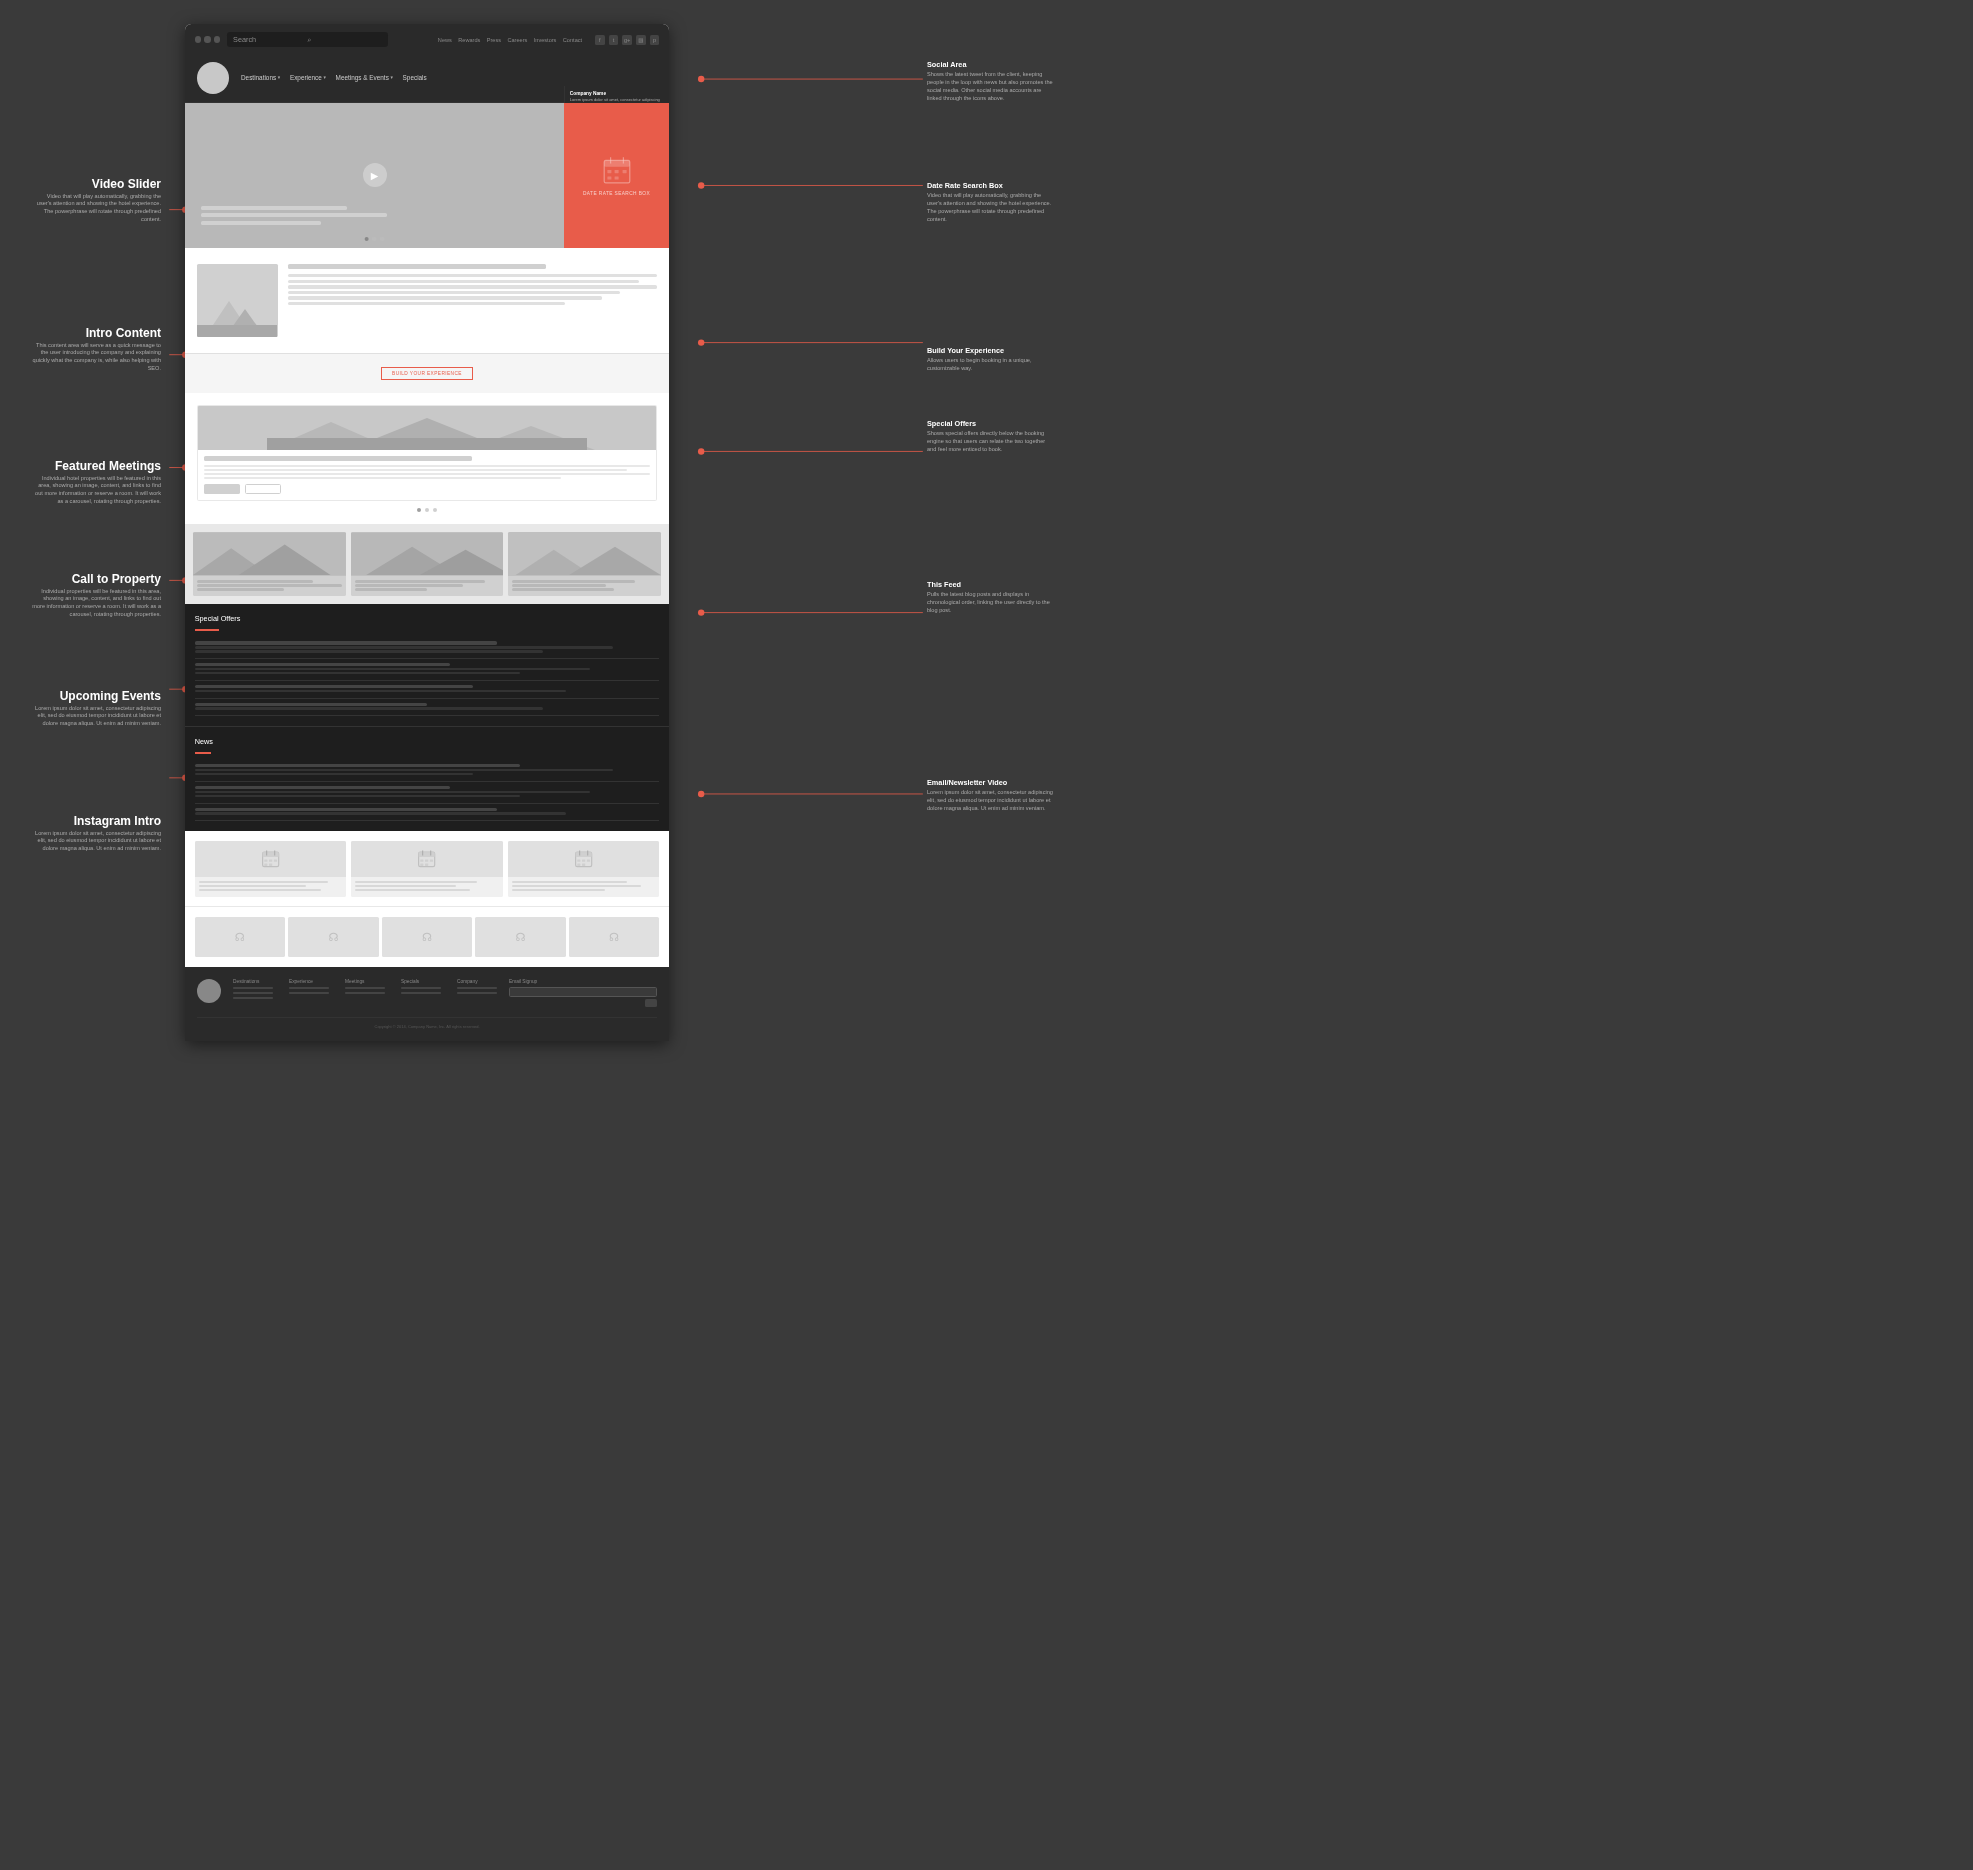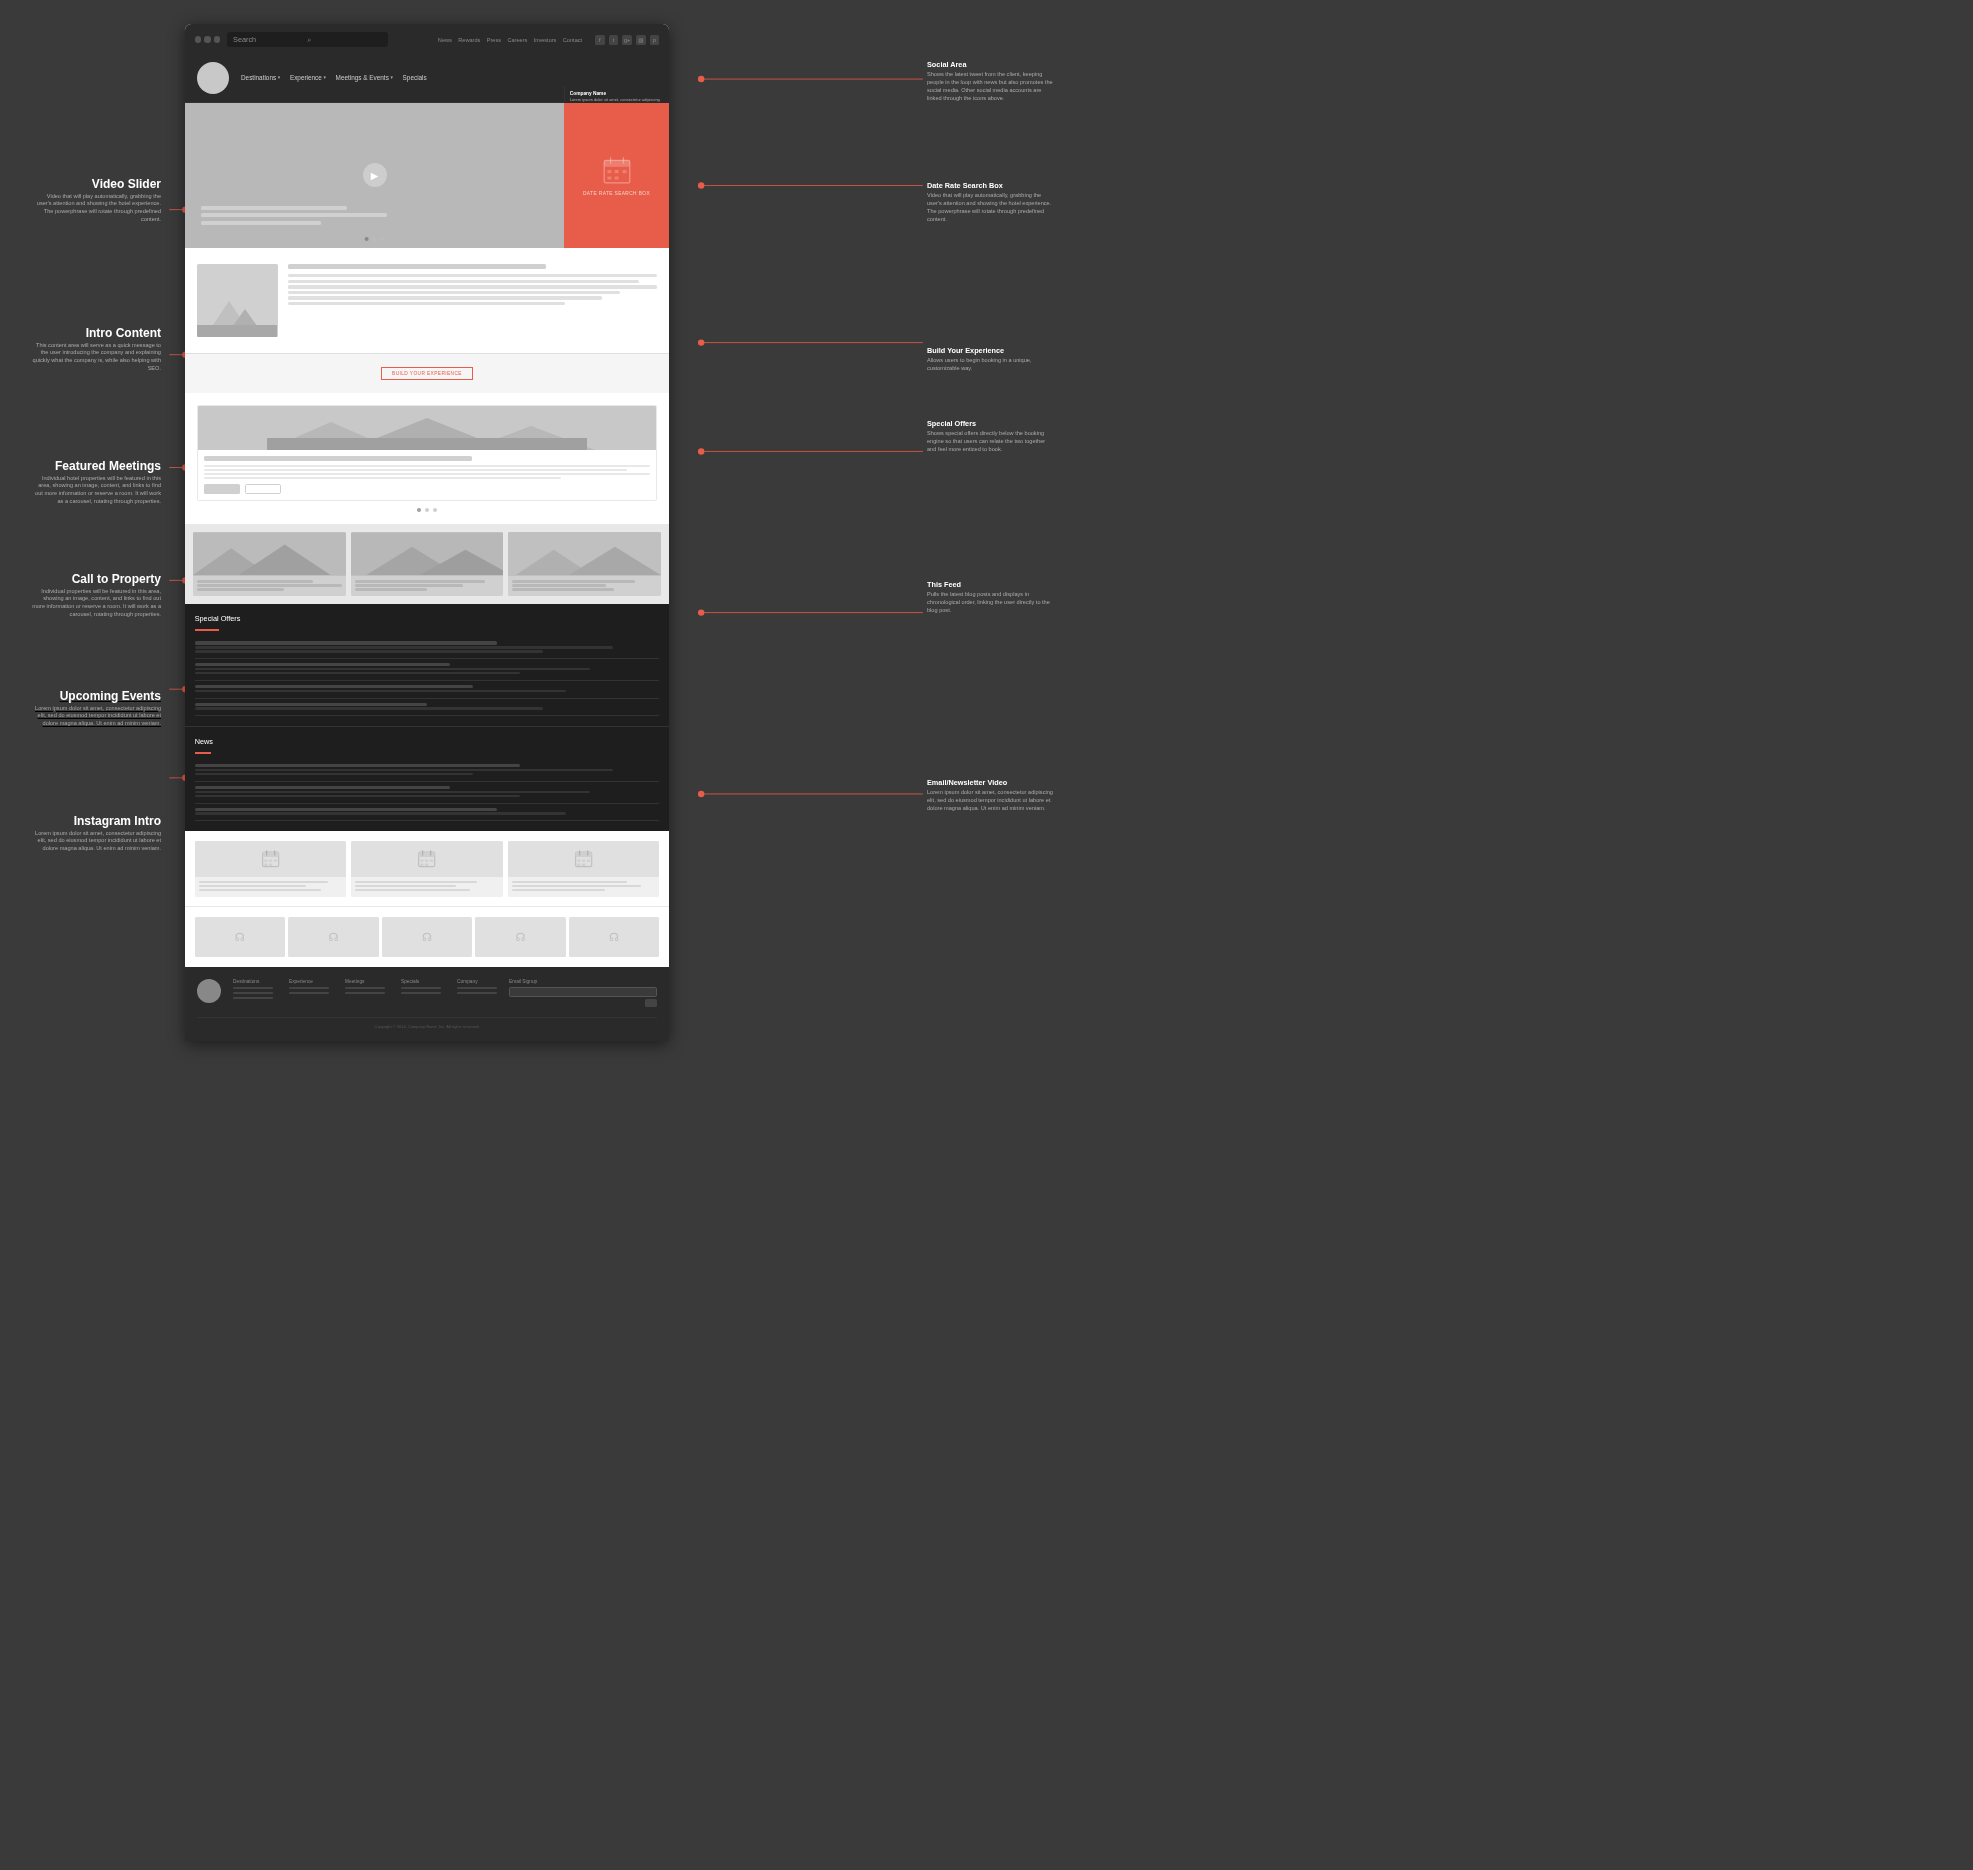--- a/index.html
+++ b/index.html
@@ -583,21 +583,21 @@
     <div style="position:absolute;top:282px;right:16px;">
       <span class="left-ann-title">Featured Meetings</span>
       <span class="left-ann-desc">Individual hotel properties will be featured in this area, showing an image, content, and links to find out more information or reserve a room. It will work as a carousel, rotating through properties.</span>
     </div>
 
     <div style="position:absolute;top:395px;right:16px;">
       <span class="left-ann-title">Call to Property</span>
       <span class="left-ann-desc">Individual properties will be featured in this area, showing an image, content, and links to find out more information or reserve a room. It will work as a carousel, rotating through properties.</span>
     </div>
 
-    <div style="position:absolute;top:512px;right:16px;text-decoration:underline;">
+    <div style="position:absolute;top:512px;right:16px;">
       <span class="left-ann-title">Upcoming Events</span>
       <span class="left-ann-desc">Lorem ipsum dolor sit amet, consectetur adipiscing elit, sed do eiusmod tempor incididunt ut labore et dolore magna aliqua. Ut enim ad minim veniam.</span>
     </div>
 
     <div style="position:absolute;top:637px;right:16px;">
       <span class="left-ann-title">Instagram Intro</span>
       <span class="left-ann-desc">Lorem ipsum dolor sit amet, consectetur adipiscing elit, sed do eiusmod tempor incididunt ut labore et dolore magna aliqua. Ut enim ad minim veniam.</span>
     </div>
 
   </div>

